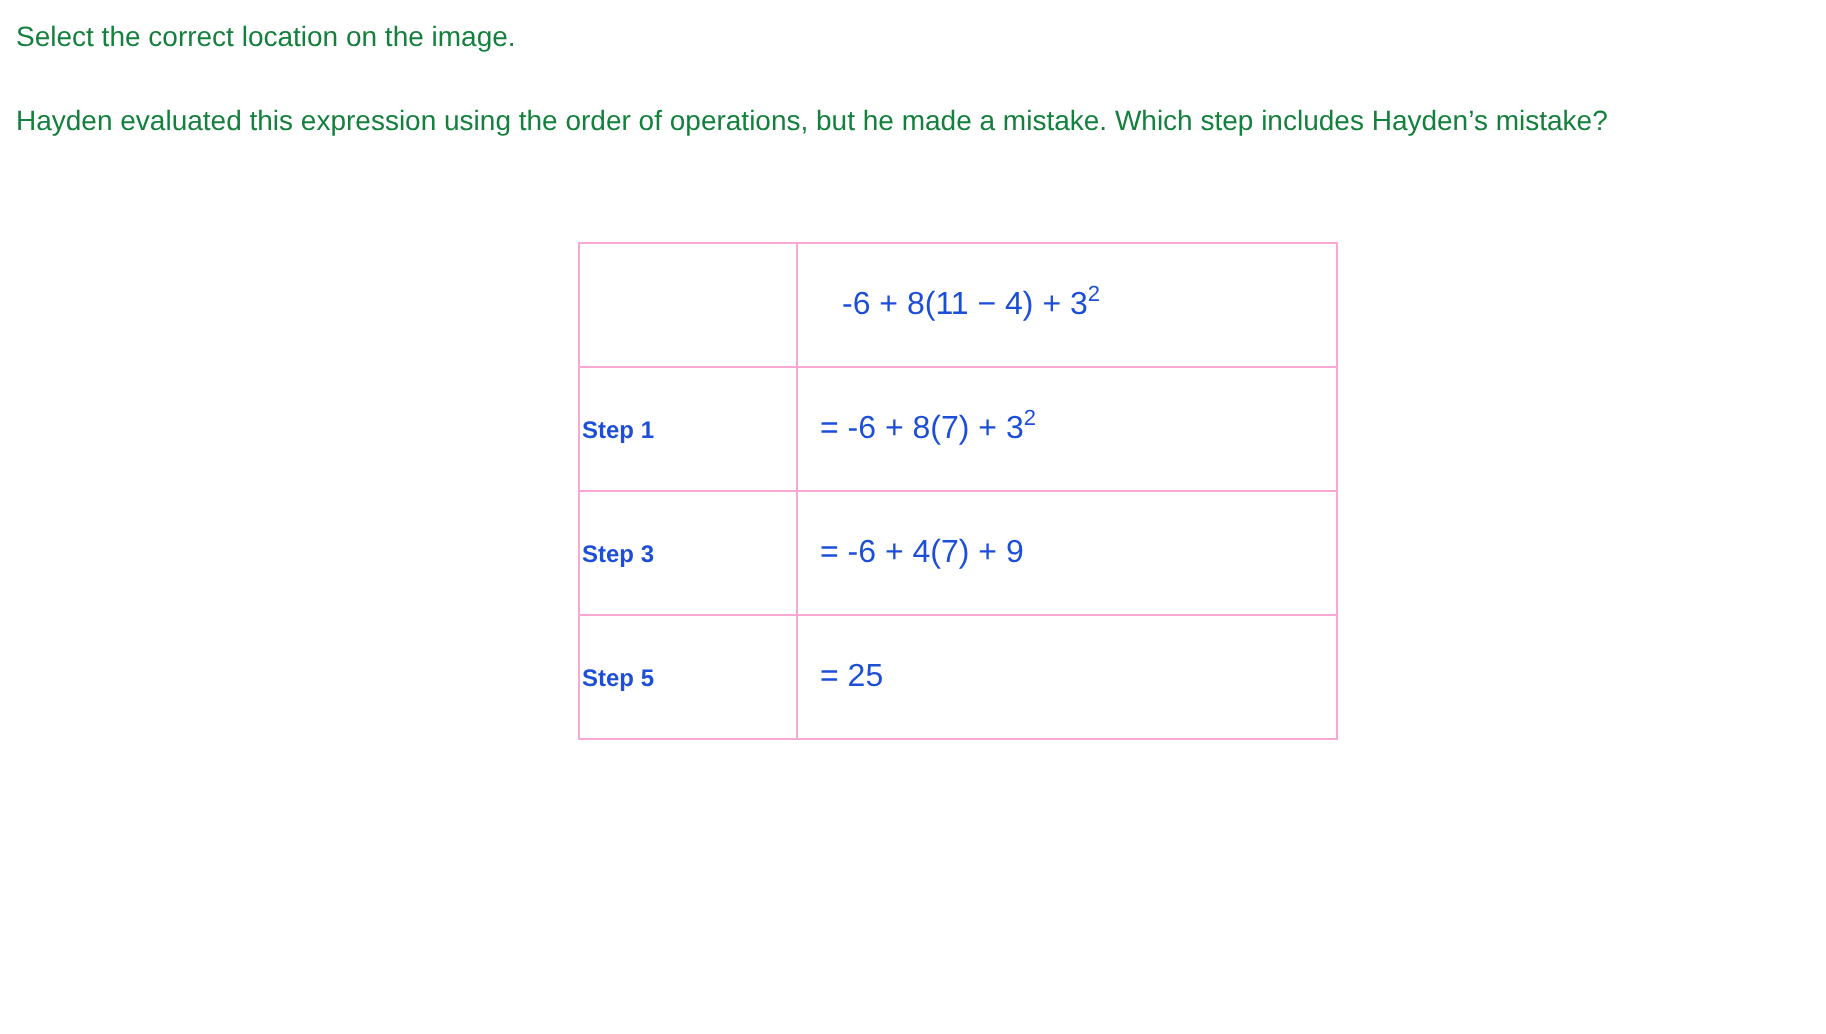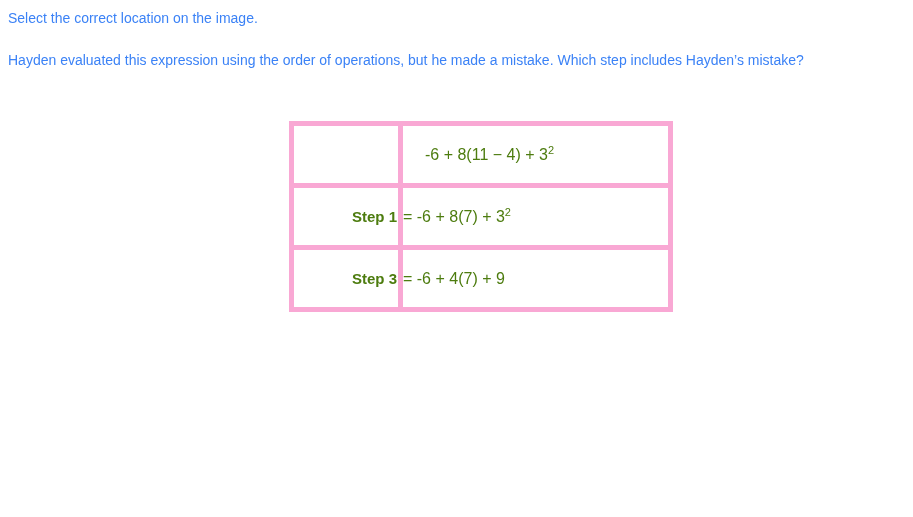--- a/index.html
+++ b/index.html
@@ -11,54 +11,54 @@
   body {
     position: relative;
     width: 913px;
     height: 517px;
     font-family: "Liberation Sans", sans-serif;
     overflow: hidden;
   }
   .prompt-text {
     position: absolute;
     left: 8px;
-    color: #3b82f6;
+    color: #15803d;
     font-size: 14px;
     line-height: 18px;
     white-space: nowrap;
   }
   #instruction-line { top: 9px; }
   #question-line   { top: 51px; }
 
   .steps-table-wrap {
     position: absolute;
     left: 289px;
     top: 121px;
   }
   table.steps-table {
     border-collapse: collapse;
     table-layout: fixed;
     background: #ffffff;
   }
   table.steps-table td {
-    border: 5px solid #f9a8d4;
+    border: 1px solid #f9a8d4;
     height: 62px;
     vertical-align: middle;
-    color: #4d7c0f;
+    color: #1d4ed8;
   }
   td.label-cell {
     width: 109px;
-    text-align: right;
+    text-align: left;
     font-weight: bold;
-    font-size: 15px;
+    font-size: 12px;
   }
   td.expr-cell {
     width: 270px;
     text-align: left;
-    padding-left: 0;
+    padding-left: 11px;
     font-size: 16px;
   }
   td.expr-cell.header-expr {
     padding-left: 22px;
   }
   .expr-sup {
     font-size: 11px;
     vertical-align: super;
     line-height: 0;
   }
@@ -78,15 +78,19 @@
         <td class="expr-cell header-expr"><span>-6 + 8(11 − 4) + 3</span><span class="expr-sup">2</span></td>
       </tr>
     <tr>
     <td class="label-cell"><span>Step 1</span></td>
     <td class="expr-cell"><span>= -6 + 8(7) + 3</span><span class="expr-sup">2</span></td>
   </tr>
         <tr>
     <td class="label-cell"><span>Step 3</span></td>
     <td class="expr-cell"><span>= -6 + 4(7) + 9</span></td>
   </tr>
+        <tr>
+    <td class="label-cell"><span>Step 5</span></td>
+    <td class="expr-cell"><span>= 25</span></td>
+  </tr>
       </tbody>
   </table>
 </div>
 
 </body></html>

